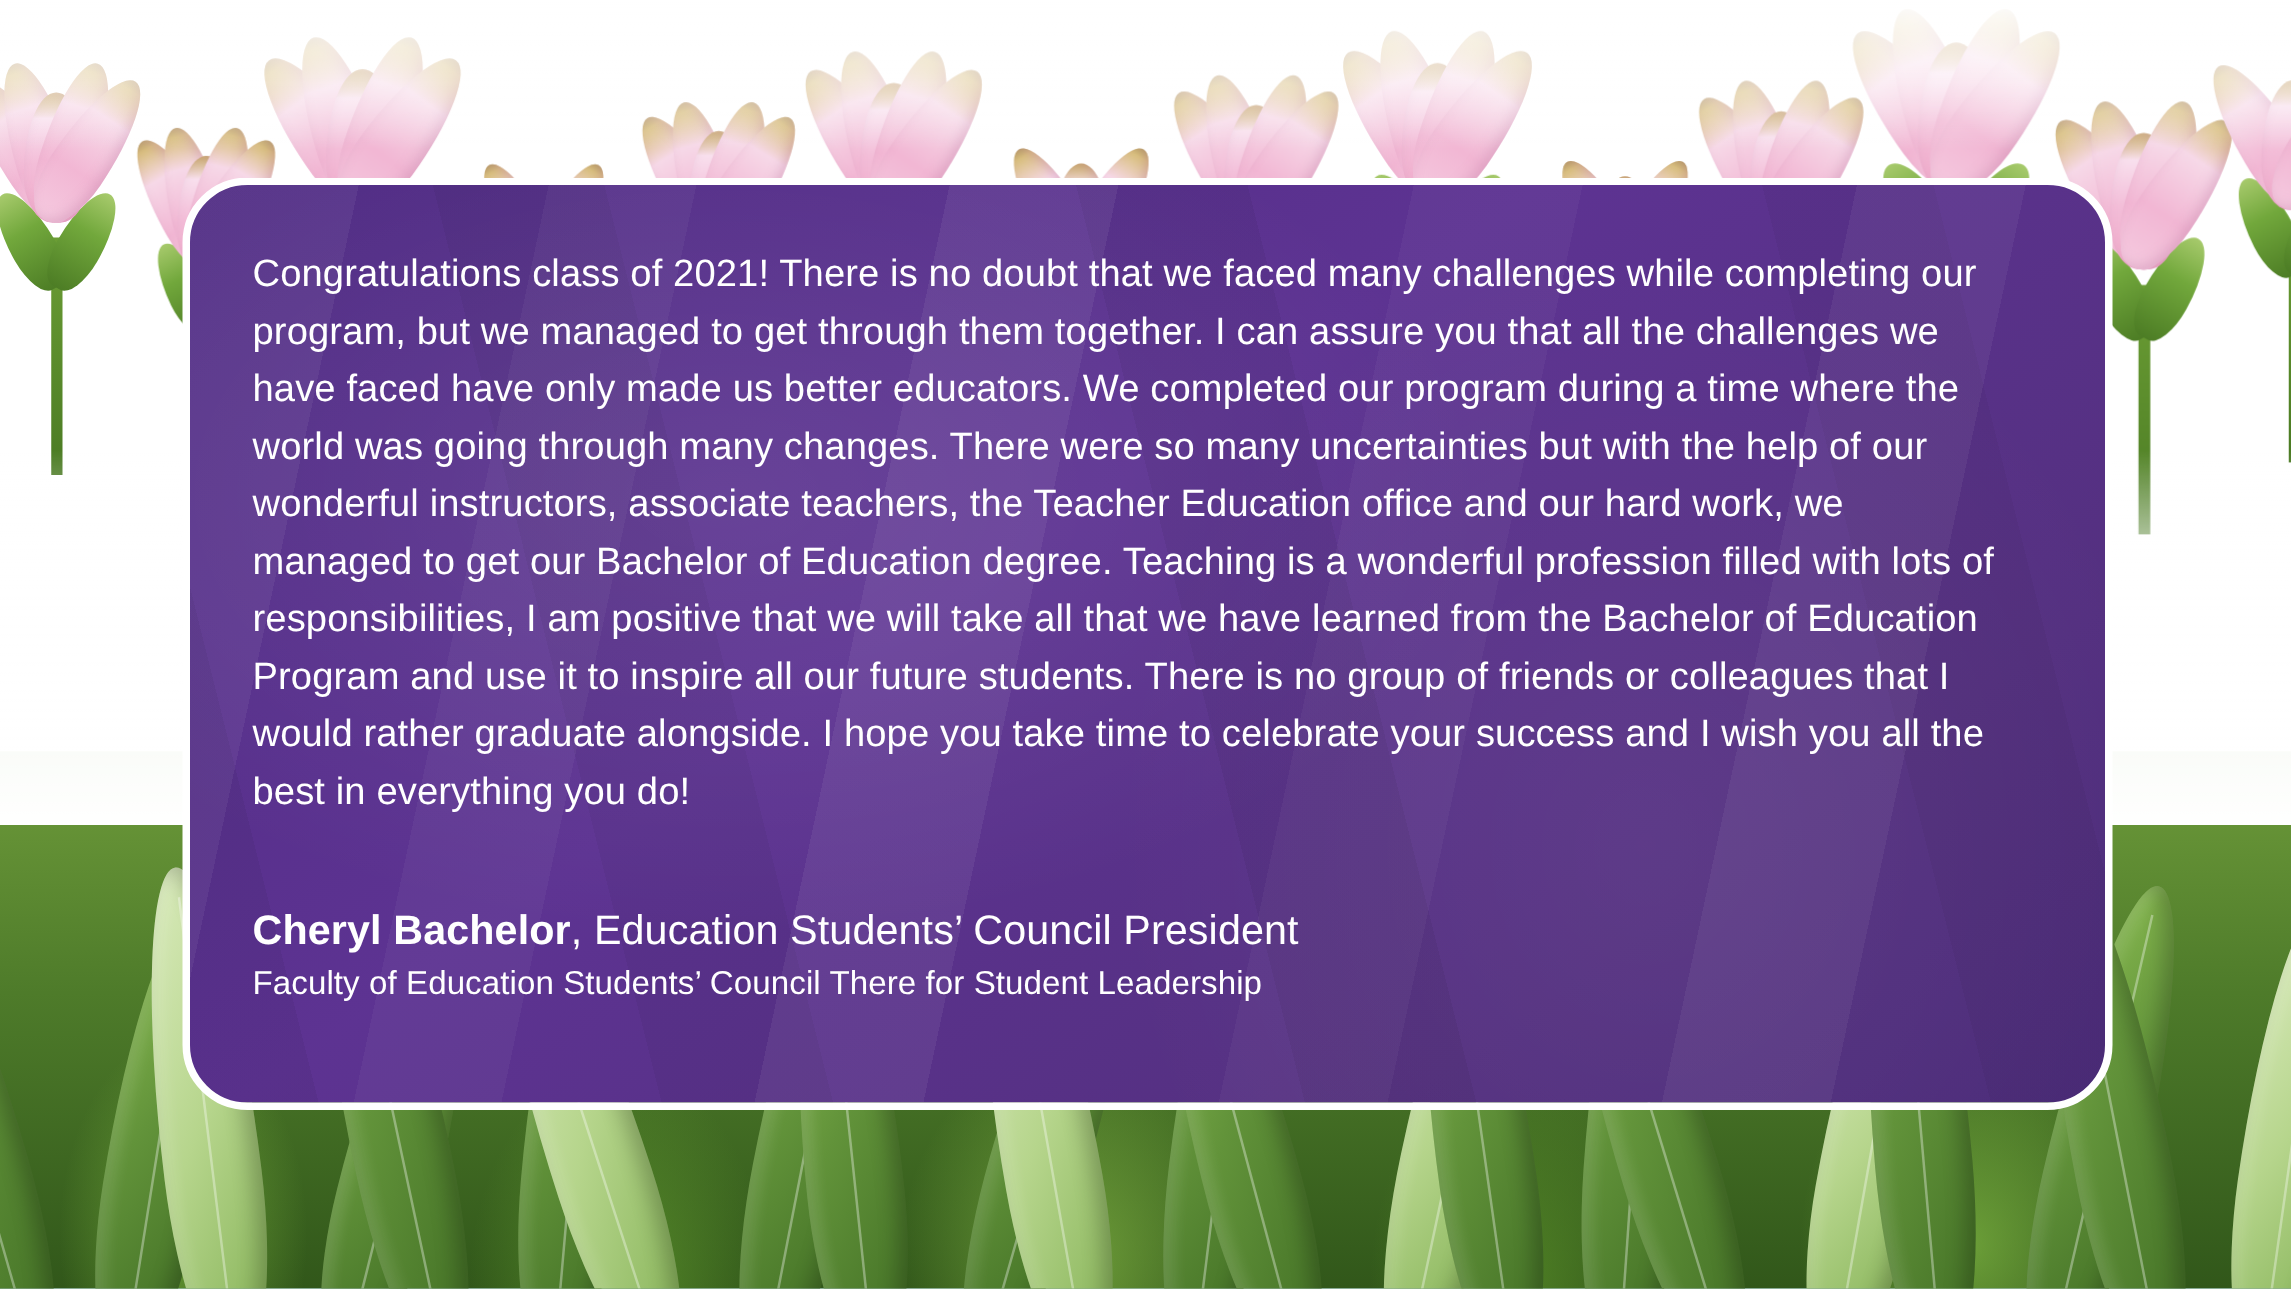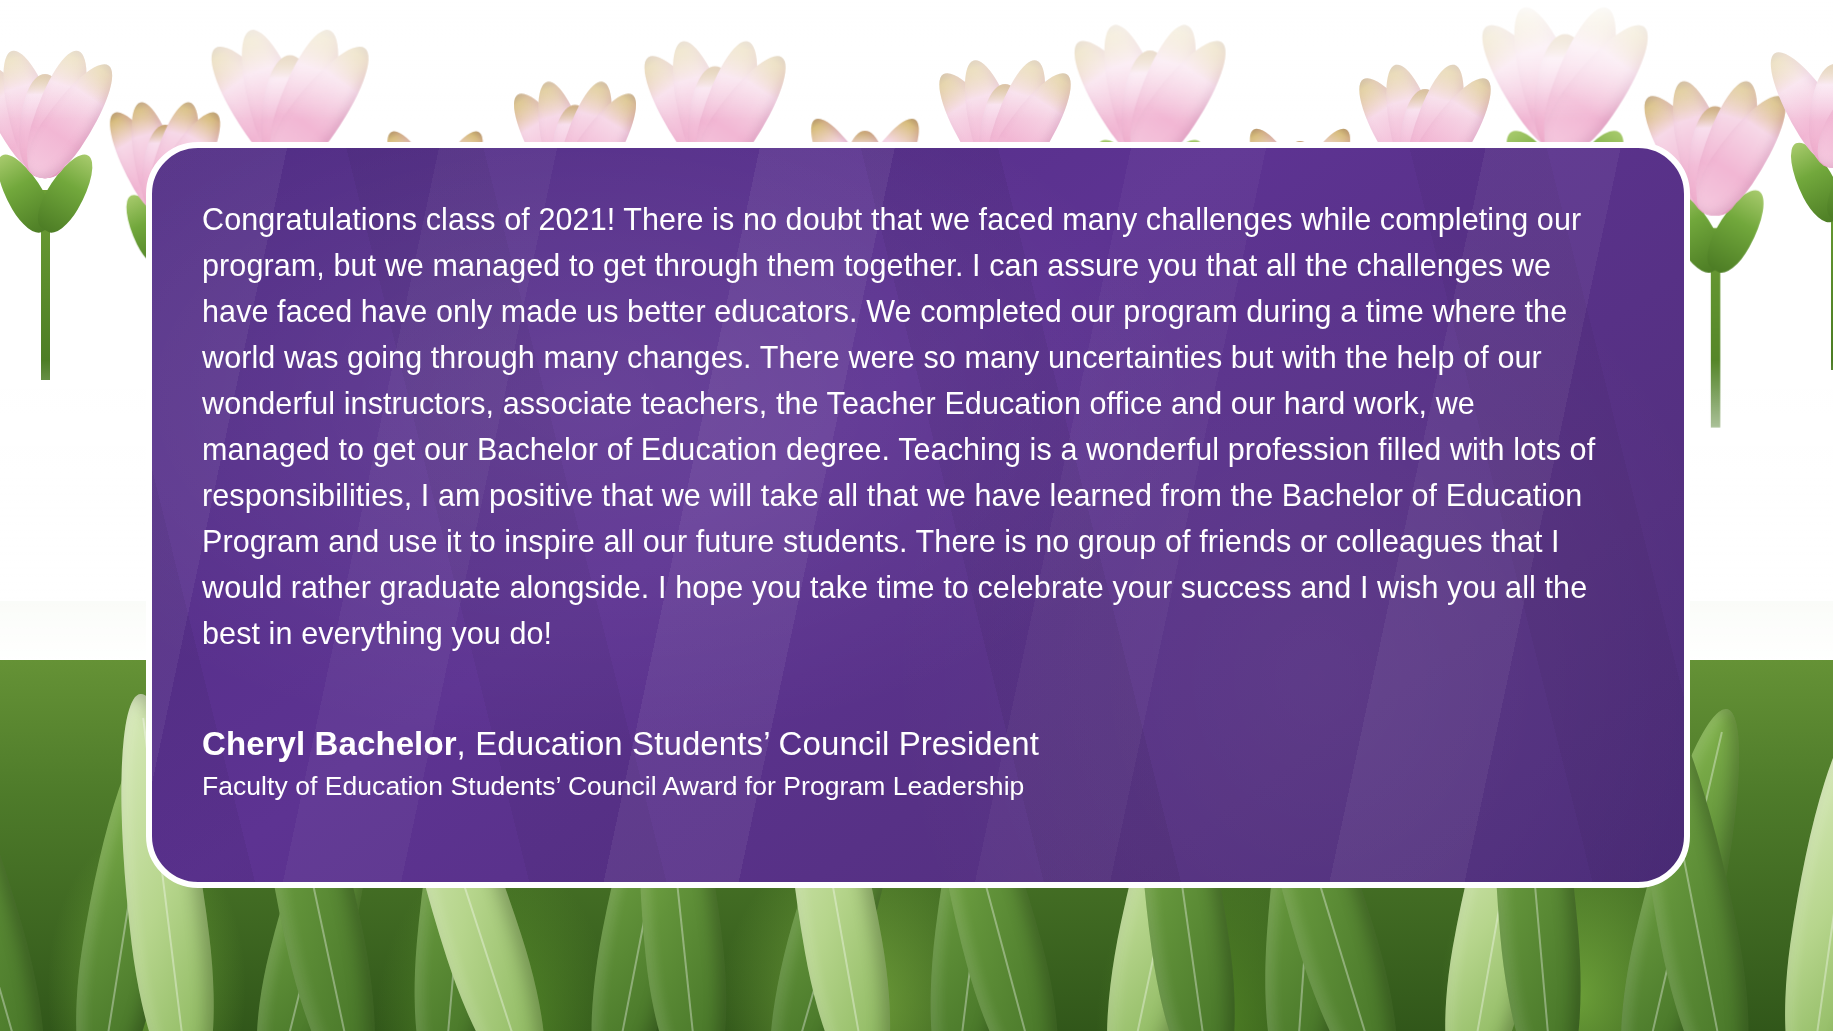--- a/index.html
+++ b/index.html
@@ -374,19 +374,19 @@
     <div class="midwash"></div>
   </div>
 
   <div class="quote-card">
     <div class="quote-inner">
 
       <p class="quote-body">Congratulations class of 2021! There is no doubt that we faced many challenges while completing our program, but we managed to get through them together. I can assure you that all the challenges we have faced have only made us better educators. We completed our program during a time where the world was going through many changes. There were so many uncertainties but with the help of our wonderful instructors, associate teachers, the Teacher Education office and our hard work, we managed to get our Bachelor of Education degree. Teaching is a wonderful profession filled with lots of responsibilities, I am positive that we will take all that we have learned from the Bachelor of Education Program and use it to inspire all our future students. There is no group of friends or colleagues that I would rather graduate alongside. I hope you take time to celebrate your success and I wish you all the best in everything you do!</p>
 
       <div class="attribution">
         <div class="attrib-line1"><span class="attrib-name">Cheryl Bachelor</span><span>, Education Students’ Council President</span></div>
-        <div class="attrib-line2">Faculty of Education Students’ Council Award for Program Leadership</div>
+        <div class="attrib-line2">Faculty of Education Students’ Council There for Student Leadership</div>
       </div>
 
     </div>
   </div>
 
 </div>
 
 </body></html>

